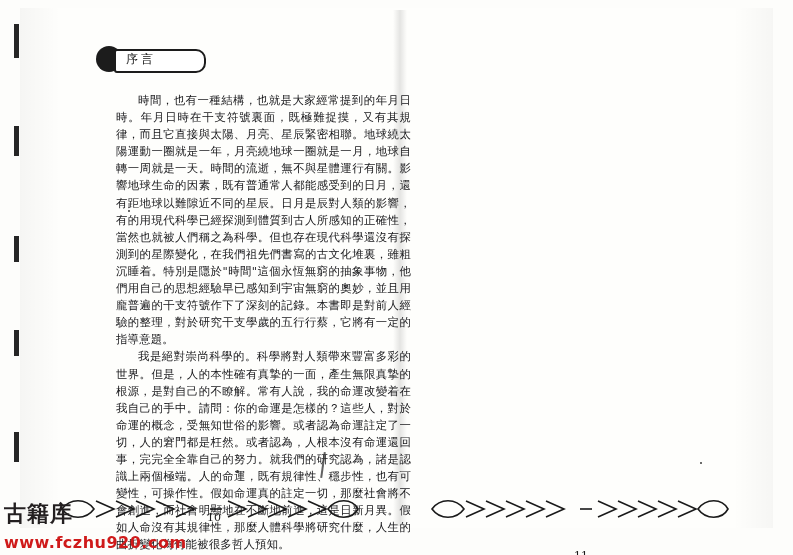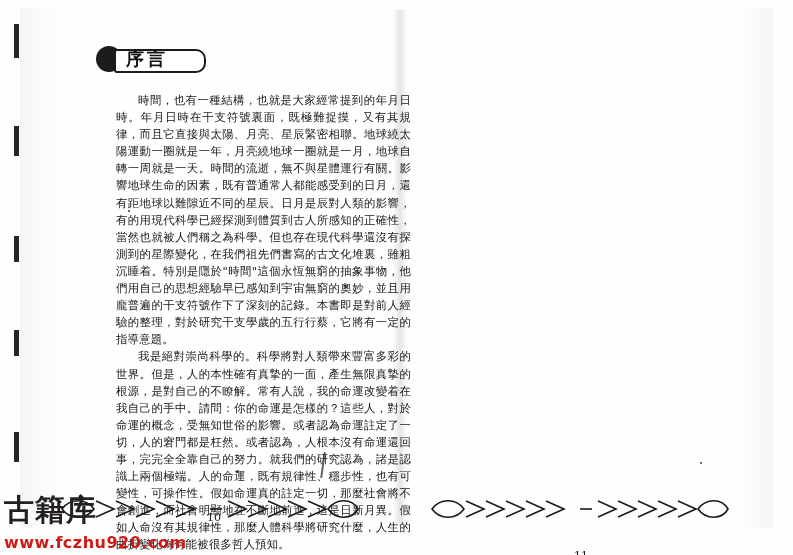--- a/index.html
+++ b/index.html
@@ -83,22 +83,22 @@
     width: 88px; height: 20px;
     border: 2px solid #1c1c1c;
     border-radius: 3px 10px 10px 3px;
     background: #fff;
   }
   .hdr-left .bar-text {
     position: absolute;
     left: 30px; top: 4px;
     width: 70px;
     font-family: "DejaVu Serif", serif;
-    font-size: 18px;
-    font-weight: bold;
+    font-size: 12px;
+    font-weight: normal;
     color: #111;
     letter-spacing: 3px;
     line-height: 18px;
   }
 
   
   .body-col {
     position: absolute;
     font-family: "DejaVu Serif", serif;
     color: #17171a;
@@ -148,21 +148,21 @@
   .folio-right { left: 574px; margin-top: 38px; }
 
   
   .watermark {
     position: absolute;
     left: 4px; bottom: 4px;
     font-family: "DejaVu Sans", sans-serif;
     line-height: 1;
   }
   .wm-title {
-    font-size: 30px;
+    font-size: 22px;
     font-weight: bold;
     color: #231f20;
     letter-spacing: 1px;
   }
   .wm-url {
     margin-top: 10px;
     font-size: 16px;
     font-weight: bold;
     color: #cf1a1a;
     letter-spacing: 0.5px;

